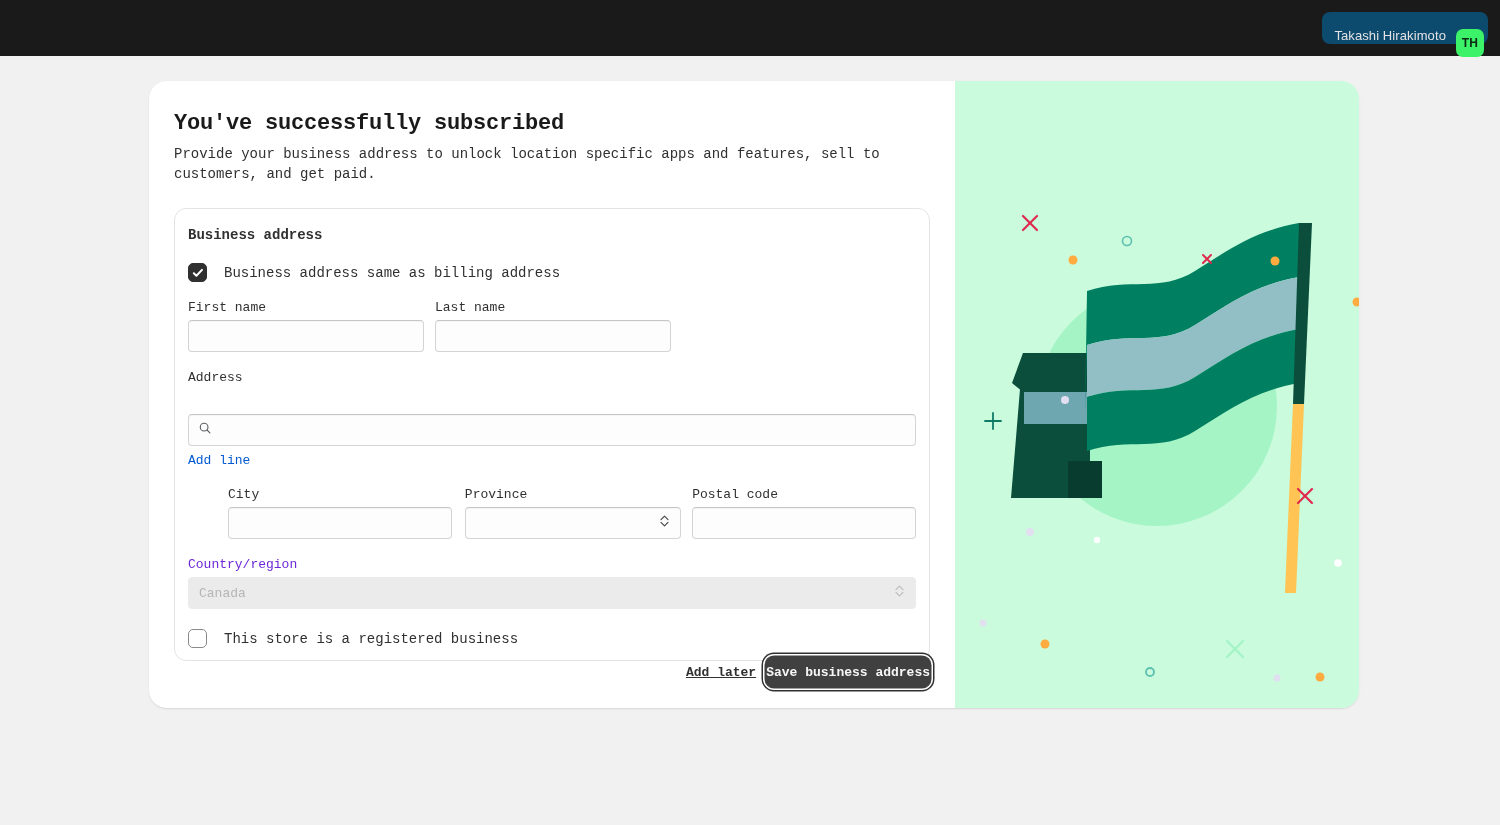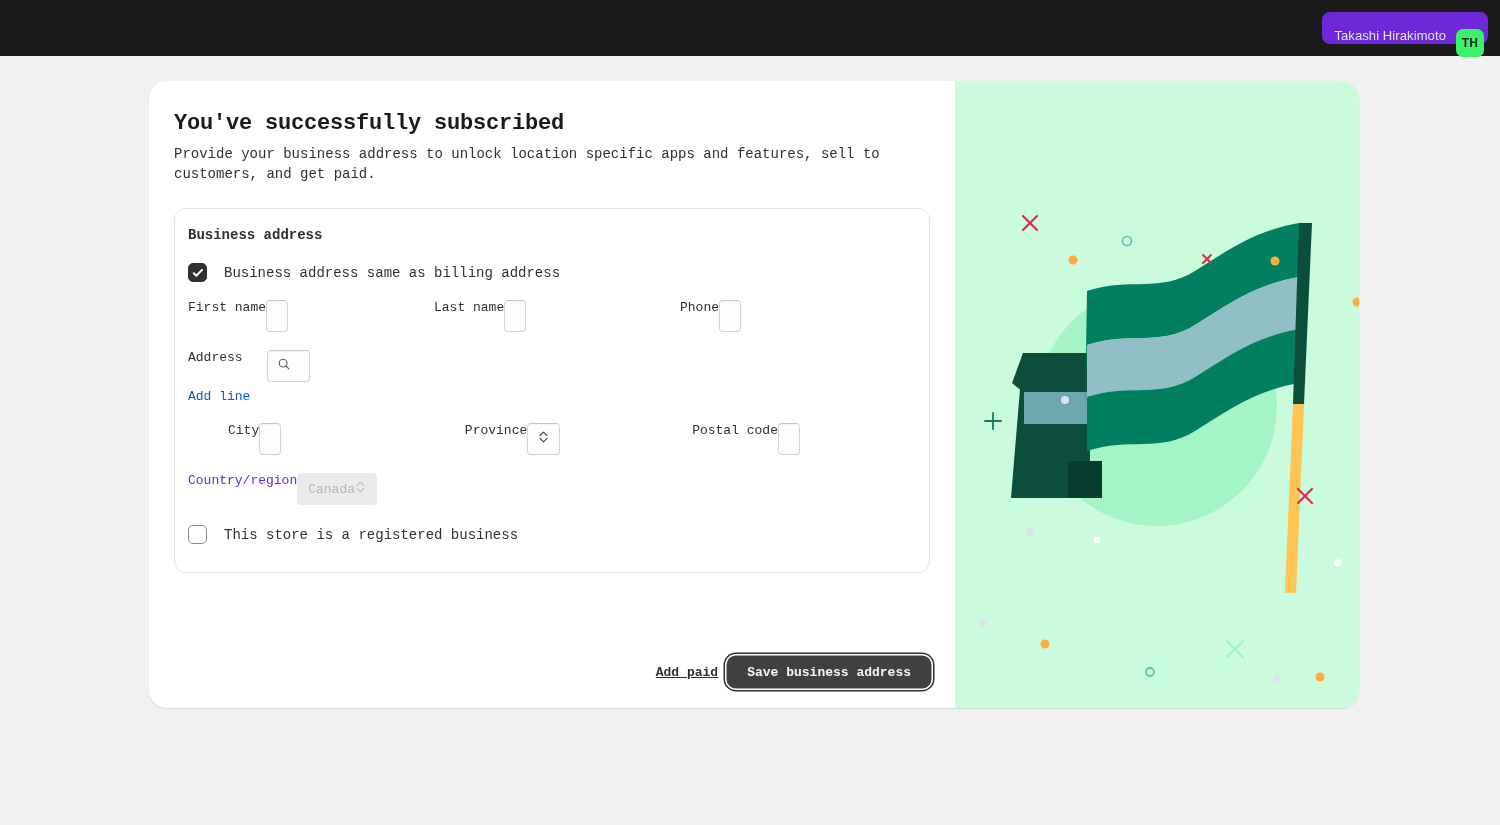--- a/index.html
+++ b/index.html
@@ -18,21 +18,21 @@
   
   .topbar {
     position: absolute; top: 0; left: 0;
     width: 1500px; height: 56px;
     background: #1a1a1a;
     display: flex; align-items: center; justify-content: flex-end;
     padding-right: 12px;
   }
   .user-chip {
     display: flex; align-items: center; gap: 10px;
-    background: #6d28d9;
+    background: #0c4a6e;
     border-radius: 8px;
     height: 32px;
     padding: 14px 4px 0 12px;
     cursor: pointer;
   }
   .user-name {
     color: #e3e3e3;
     font-size: 13px;
     white-space: nowrap;
     letter-spacing: .1px;
@@ -78,21 +78,21 @@
     font-size: 14px;
     color: #303030;
     line-height: 20px;
   }
 
   
   .section {
     margin-top: 24px;
     border: 1px solid #e3e3e3;
     border-radius: 12px;
-    padding: 18px 13px 28px 13px;
+    padding: 18px 13px 12px 13px;
   }
   .section-title {
     margin: 0 0 0 0;
     font-size: 14px;
     font-weight: 700;
     color: #303030;
   }
 
   
   .check-row {
@@ -106,21 +106,21 @@
     flex: 0 0 auto;
     display: flex; align-items: center; justify-content: center;
   }
   .cb.checked { background: #303030; border: 1px solid #303030; }
   .cb.unchecked { background: #fff; border: 1.5px solid #8a8a8a; }
   .cb svg { display: block; }
   .check-label { font-size: 14px; color: #303030; }
 
   
   .row { display: flex; margin-top: 18px; }
-  .field { display: flex; flex-direction: row; }
+  .field { display: flex; flex-direction: column; }
   .field-label {
     font-size: 13px;
     color: #303030;
     margin-bottom: 4px;
     line-height: 16px;
   }
   .field-label.disabled { color: #6d28d9; }
 
   .input {
     height: 32px;
@@ -177,21 +177,21 @@
     cursor: pointer;
   }
   .primary-btn {
     position: relative;
     border: none;
     font-family: inherit;
     background: #404040;
     color: #f6f6f6;
     font-size: 13px; font-weight: 700;
     height: 30px;
-    padding: 0 19px;
+    padding: 0 0;
     border-radius: 8px;
     cursor: pointer;
     box-shadow: 0 0 0 1.5px #404040, 0 0 0 3px #ffffff, 0 0 0 4.5px #303030;
   }
 
   
   .card-right {
     flex: 1;
     background: #c9fbdc;
     position: relative;
@@ -231,24 +231,20 @@
         </div>
 
         
         <div class="row">
           <div class="field w-first">
             <label class="field-label">First name</label>
             <div class="input"></div>
           </div>
           <div class="field w-last">
             <label class="field-label">Last name</label>
-            <div class="input"></div>
-          </div>
-          <div class="field w-phone">
-            <label class="field-label">Phone</label>
             <div class="input"></div>
           </div>
         </div>
 
         
         <div class="row">
           <div class="field w-addr">
             <label class="field-label">Address</label>
             <div class="input search">
               <span>
@@ -305,21 +301,21 @@
         </div>
 
         
         <div class="check-row">
           <span class="cb unchecked"></span>
           <span class="check-label">This store is a registered business</span>
         </div>
       </div>
 
       <div class="actions">
-        <button class="link-btn">Add paid</button>
+        <button class="link-btn">Add later</button>
         <button class="primary-btn">Save business address</button>
       </div>
     </div>
 
     <div class="card-right">
       <svg viewBox="0 0 404 627" preserveAspectRatio="xMidYMid slice" aria-hidden="true">
 
         <circle cx="202" cy="325" r="120" fill="#a4f4c6"></circle>
 
         <polygon points="68,272 135,272 135,417 68,417" fill="#0b4e3c"></polygon>

